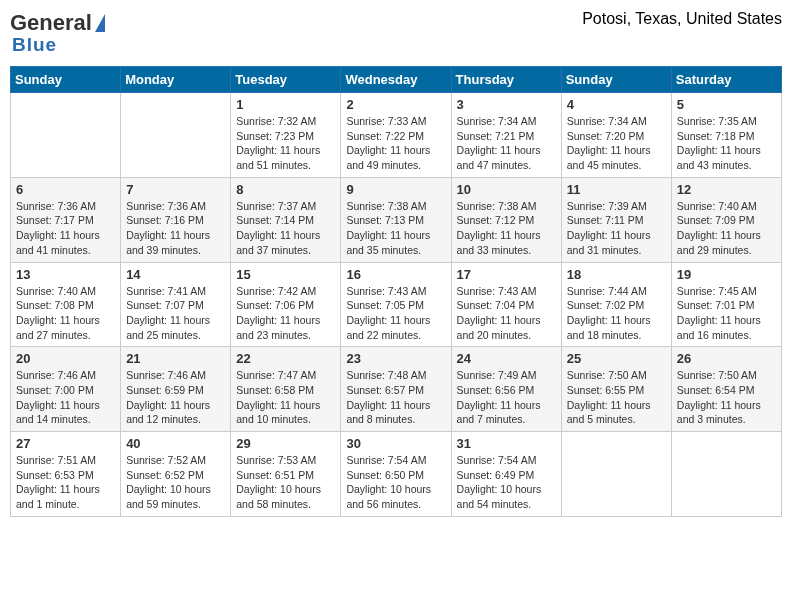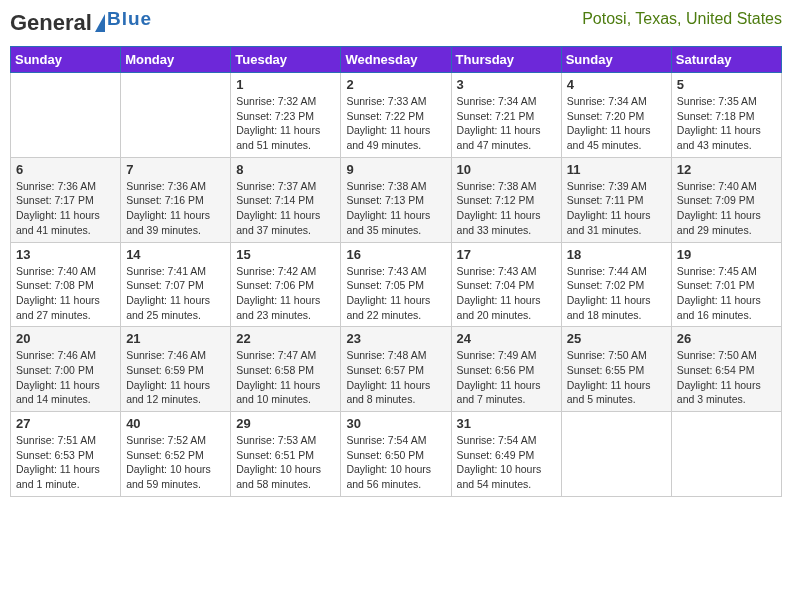--- a/index.html
+++ b/index.html
@@ -11,21 +11,21 @@
       padding: 10px;
     }
     .header {
       display: flex;
       justify-content: space-between;
       align-items: flex-start;
       margin-bottom: 10px;
     }
     .logo {
       display: flex;
-      flex-direction: row;
+      flex-direction: column;
       align-items: flex-start;
     }
     .logo-text {
       display: flex;
       align-items: center;
       font-size: 22px;
       font-weight: bold;
       color: #333;
     }
     .logo-general { color: #333; }
@@ -48,28 +48,28 @@
     .title-block {
       text-align: right;
     }
     .title-month {
       font-size: 36px;
       font-weight: bold;
       color: #333;
     }
     .title-location {
       font-size: 16px;
-      color: #4d7c0f;
+      color: #000000;
     }
     .calendar {
       width: 100%;
       border-collapse: collapse;
     }
     .calendar th {
-      background: #6d28d9;
+      background: #0369a1;
       color: #fff;
       font-size: 13px;
       font-weight: bold;
       padding: 5px 4px;
       text-align: left;
       border: 1px solid #2a6db5;
     }
     .calendar td {
       vertical-align: top;
       border: 1px solid #ccc;

